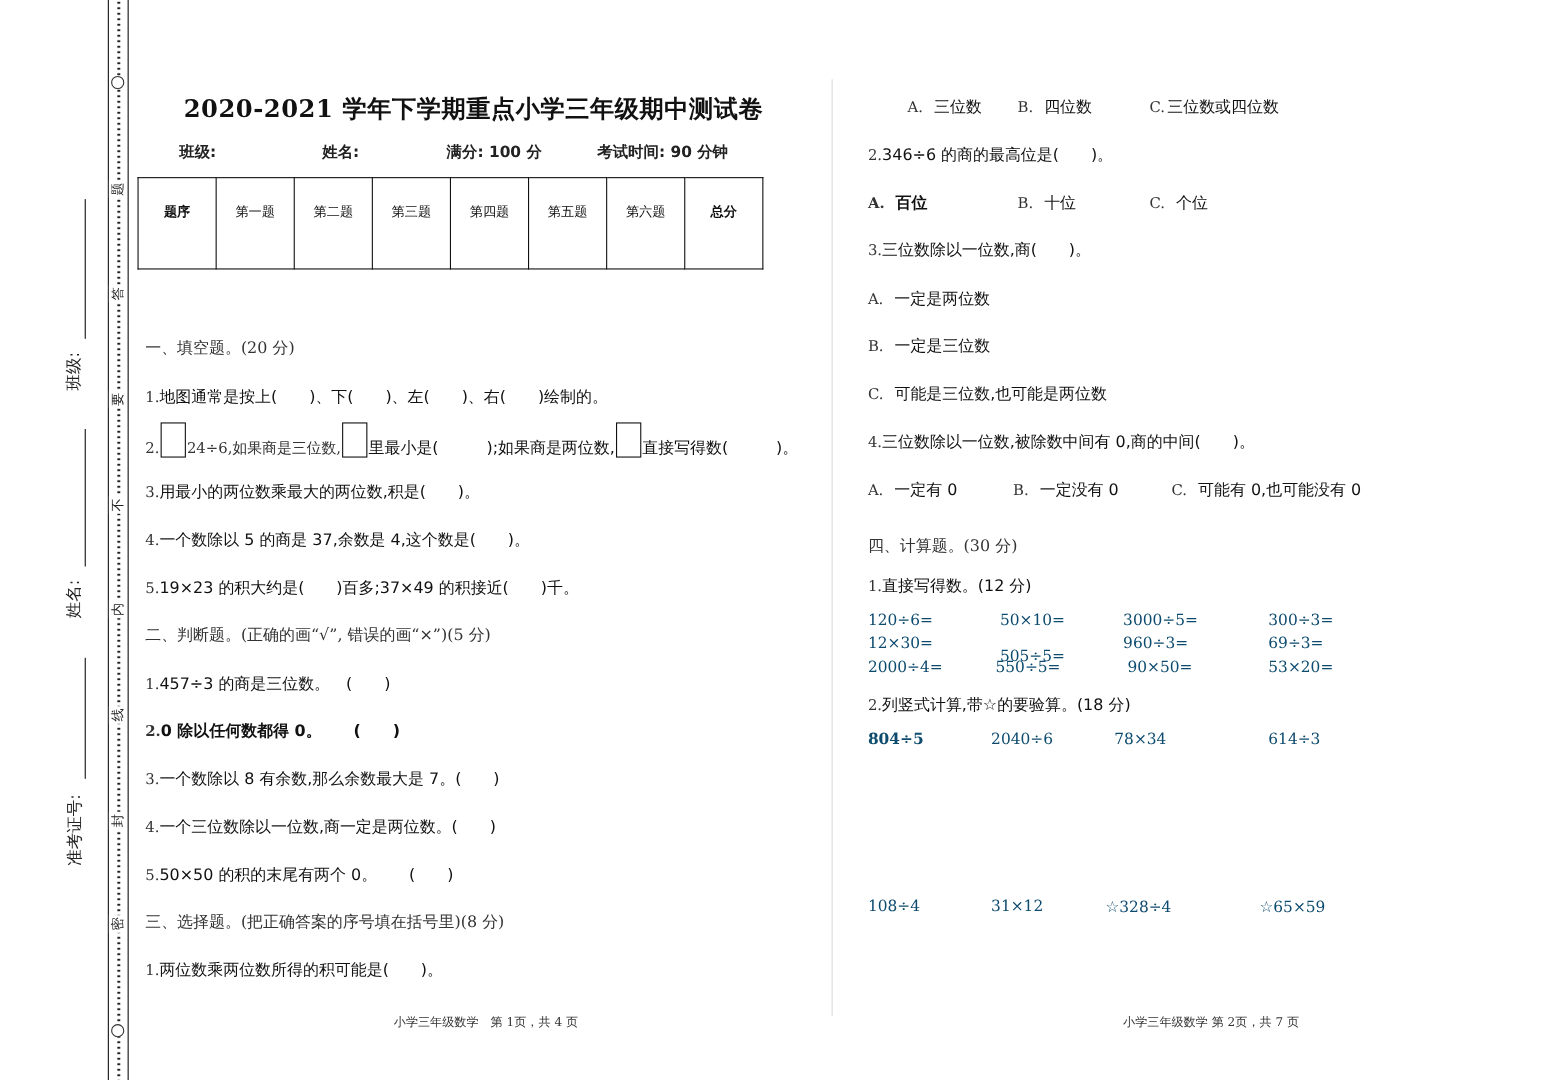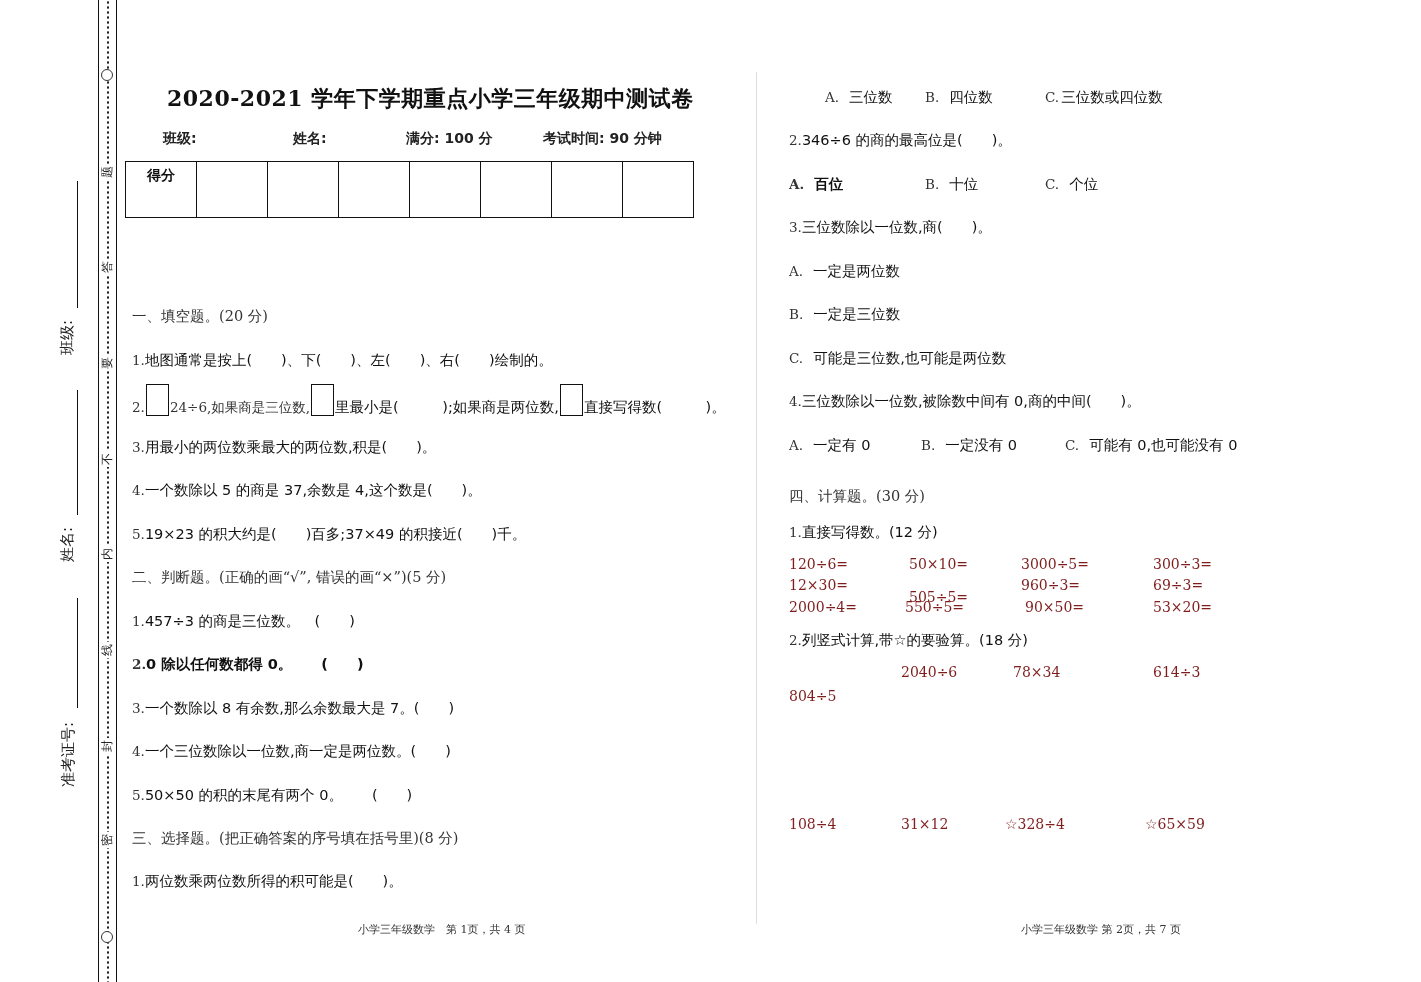--- a/index.html
+++ b/index.html
@@ -22,21 +22,21 @@
   table.score tr.s td { height:50px; }
   table.score td.bold { font-weight:bold; font-size:14px; }
   .line { position:absolute; font-size:14.5px; font-family:"DejaVu Sans", sans-serif; color:#111; }
   .line .n { font-family:"DejaVu Serif", serif; font-size:13.5px; color:#333; }
   .sec { position:absolute; font-size:14.5px; font-family:"DejaVu Serif", serif; color:#333; }
   .box { display:inline-block; width:21px; height:30px; border:1px solid #111; vertical-align:-4px; margin:0 1px; }
   .footer { position:absolute; font-size:11px; font-family:"DejaVu Serif", serif; color:#333; }
   .divider { position:absolute; left:756px; top:72px; width:0; height:852px; border-left:1px solid #ddd; }
   .opt { position:absolute; font-size:14.5px; font-family:"DejaVu Sans", sans-serif; }
   .opt .n { font-family:"DejaVu Serif", serif; font-size:13.5px; color:#333; margin-right:10px; }
-  .calc { position:absolute; font-size:14px; font-family:"DejaVu Serif", serif; color:#7f1d1d; }
+  .calc { position:absolute; font-size:14px; font-family:"DejaVu Serif", serif; color:#0c4a6e; }
 </style>
 </head>
 <body>
 
 <div class="bind-line" style="left:98px;"></div>
 <div class="bind-line" style="left:116px;"></div>
 <div class="dots"></div>
 <div class="circle" style="top:69px;"></div>
 <div class="bind-char" style="top:164px;">题</div>
 <div class="bind-char" style="top:259px;">答</div>
@@ -56,29 +56,29 @@
 <div class="side-label" style="top:745px; left:36px;">准考证号:</div>
 
 <div class="title">2020-2021 学年下学期重点小学三年级期中测试卷</div>
 <div class="infobar" style="left:163px;">班级:</div>
 <div class="infobar" style="left:293px;">姓名:</div>
 <div class="infobar" style="left:406px;">满分: 100 分</div>
 <div class="infobar" style="left:543px;">考试时间: 90 分钟</div>
 
 <table class="score">
   <tbody>
-  <tr class="s">
-    <td class="bold" style="padding-top:5px;">得分</td>
-    <td></td>
-    <td></td>
-    <td></td>
-    <td></td>
-    <td></td>
-    <td></td>
-    <td></td>
+      <tr class="h">
+    <td class="bold">题序</td>
+    <td>第一题</td>
+    <td>第二题</td>
+    <td>第三题</td>
+    <td>第四题</td>
+    <td>第五题</td>
+    <td>第六题</td>
+    <td class="bold">总分</td>
   </tr>
 </tbody>
   </table>
 
 <div class="sec" style="left:132px; top:307px;">一、填空题。(20 分)</div>
 <div class="line" style="left:132px; top:351px;"><span class="n">1.</span><span>地图通常是按上(　　)、下(　　)、左(　　)、右(　　)绘制的。</span></div>
 <div class="line" style="left:132px; top:384px;"><span class="n">2.</span><span class="box"></span><span class="n">24÷6,如果商是三位数,</span><span class="box"></span><span>里最小是(　　　);如果商是两位数,</span><span class="box"></span><span>直接写得数(　　　)。</span></div>
 <div class="line" style="left:132px; top:438px;"><span class="n">3.</span><span>用最小的两位数乘最大的两位数,积是(　　)。</span></div>
 <div class="line" style="left:132px; top:481px;"><span class="n">4.</span><span>一个数除以 5 的商是 37,余数是 4,这个数是(　　)。</span></div>
 <div class="line" style="left:132px; top:525px;"><span class="n">5.</span><span>19×23 的积大约是(　　)百多;37×49 的积接近(　　)千。</span></div>
@@ -127,21 +127,21 @@
 <div class="calc" style="left:909px; top:577px;margin-top:12px;">505÷5=</div>
 <div class="calc" style="left:1021px; top:577px;">960÷3=</div>
 <div class="calc" style="left:1153px; top:577px;">69÷3=</div>
 <div class="calc" style="left:789px; top:599px;">2000÷4=</div>
 <div class="calc" style="left:905px; top:599px;">550÷5=</div>
 <div class="calc" style="left:1025px; top:599px;">90×50=</div>
 <div class="calc" style="left:1153px; top:599px;">53×20=</div>
 
 <div class="line" style="left:789px; top:631px;"><span class="n">2.</span><span>列竖式计算,带☆的要验算。(18 分)</span></div>
 
-<div class="calc" style="left:789px; top:688px;">804÷5</div>
+<div class="calc" style="left:789px; top:664px;font-weight:bold;">804÷5</div>
 <div class="calc" style="left:901px; top:664px;">2040÷6</div>
 <div class="calc" style="left:1013px; top:664px;">78×34</div>
 <div class="calc" style="left:1153px; top:664px;">614÷3</div>
 
 <div class="calc" style="left:789px; top:816px;">108÷4</div>
 <div class="calc" style="left:901px; top:816px;">31×12</div>
 <div class="calc" style="left:1005px; top:816px;">☆328÷4</div>
 <div class="calc" style="left:1145px; top:816px;">☆65×59</div>
 
 <div class="footer" style="left:1021px; top:922px;">小学三年级数学  第 2页，共 7 页</div>

